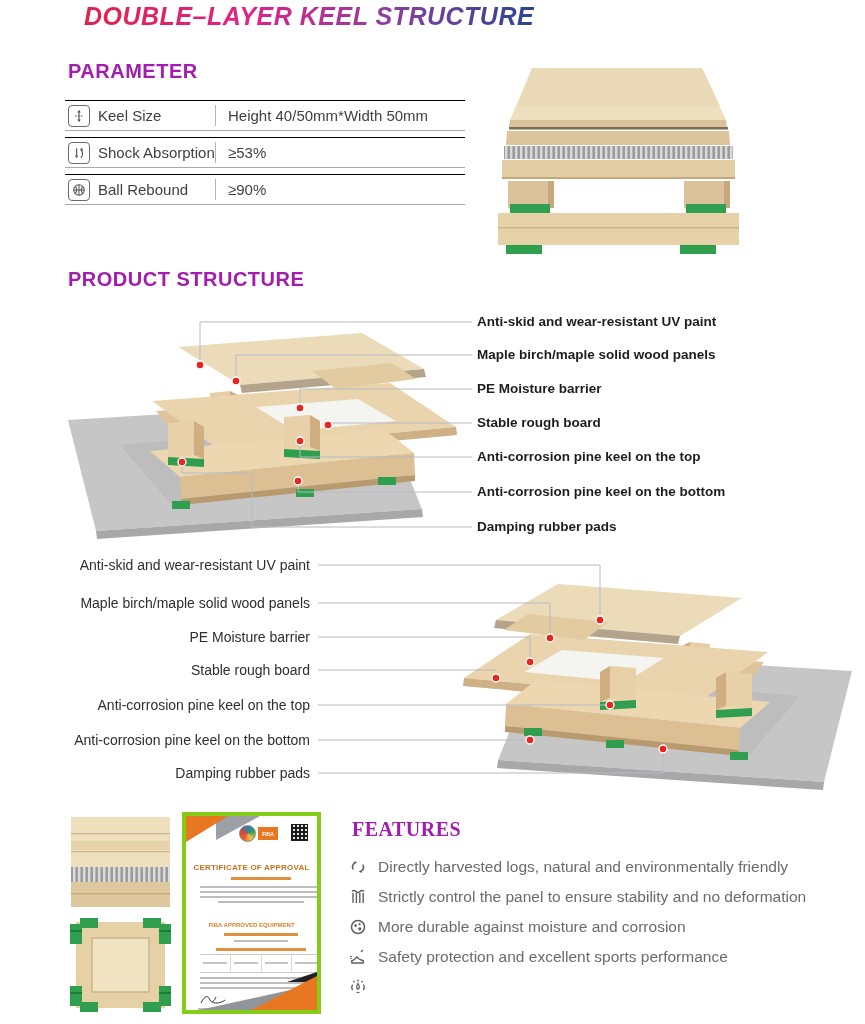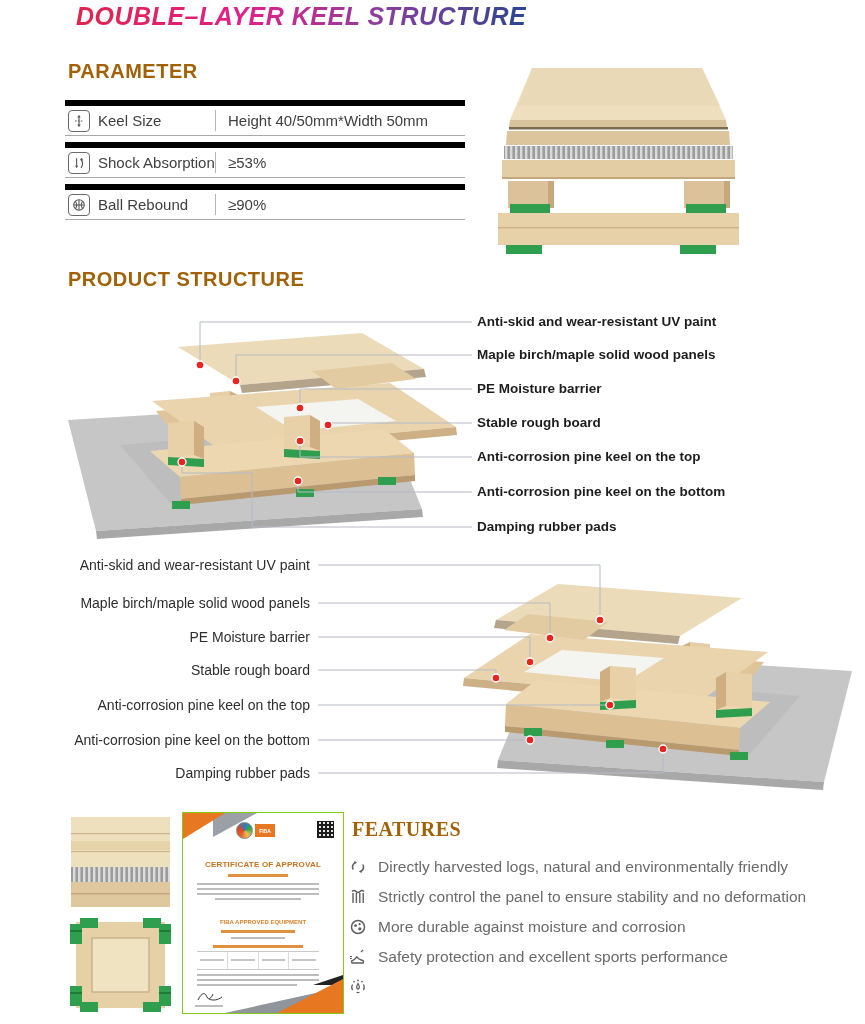--- a/index.html
+++ b/index.html
@@ -1,36 +1,36 @@
 <!DOCTYPE html>
 <html><head>
 <meta charset="utf-8">
 <style>
   html,body{margin:0;padding:0;background:#fff;}
   body{font-family:"Liberation Sans","DejaVu Sans",sans-serif;}
   #page{position:relative;width:865px;height:1024px;background:#fff;overflow:hidden;}
 
   
   .main-title{
-    position:absolute;left:76px;top:2px;
+    position:absolute;left:84px;top:2px;
     font-size:25px;font-weight:bold;font-style:italic;letter-spacing:.5px;
     background:linear-gradient(90deg,#e02349 0%,#e0218a 38%,#8a3f9e 68%,#2b4590 100%);
     -webkit-background-clip:text;background-clip:text;color:transparent;
     white-space:nowrap;
     text-decoration:underline;
   }
   .section-heading{
-    position:absolute;font-size:20px;font-weight:bold;color:#a16207;letter-spacing:.5px;white-space:nowrap;
+    position:absolute;font-size:20px;font-weight:bold;color:#a21caf;letter-spacing:.5px;white-space:nowrap;
   }
 
   
   .param-table{position:absolute;left:65px;top:100px;width:400px;}
   .param-row{
     position:relative;height:29px;margin-bottom:6px;
-    border-top:6px solid #000000;border-bottom:1px solid #a9a9a9;
+    border-top:1px solid #000000;border-bottom:1px solid #a9a9a9;
     display:flex;align-items:center;
   }
   .p-ico{width:20px;height:20px;border:1.2px solid #6a6a6a;border-radius:4px;margin-left:3px;flex:0 0 auto;display:flex;align-items:center;justify-content:center;}
   .p-ico svg{display:block;}
   .param-label{font-size:15px;color:#3f3f3f;margin-left:8px;white-space:nowrap;}
   .param-divider{position:absolute;left:150px;top:4px;bottom:4px;width:1px;background:#b5b5b5;}
   .param-value{position:absolute;left:163px;font-size:15px;color:#3f3f3f;white-space:nowrap;}
 
   
   .abs{position:absolute;}
@@ -41,21 +41,21 @@
     position:absolute;left:0;width:250px;text-align:right;font-size:14px;color:#2e2e2e;white-space:nowrap;
   }
 
   
   .features-list{position:absolute;left:348px;top:852px;width:490px;text-align:right;}
   .feature-item{display:flex;align-items:center;height:30px;}
   .feature-item .f-ico{width:20px;flex:0 0 auto;display:flex;align-items:center;justify-content:center;}
   .feature-text{font-size:15.5px;color:#6a6a6a;margin-left:10px;white-space:nowrap;}
 
   
-  .cert{position:absolute;left:182px;top:812px;width:162px;height:202px;background:#fff;border:1px solid #84cc16;box-sizing:border-box;overflow:hidden;}
+  .cert{position:absolute;left:182px;top:812px;width:139px;height:202px;background:#fff;border:4px solid #84cc16;box-sizing:border-box;overflow:hidden;}
   .cert .tri{position:absolute;width:0;height:0;}
   .cert-title{position:absolute;top:47px;left:0;right:0;text-align:center;font-size:8px;font-weight:bold;color:#c8731f;letter-spacing:.2px;white-space:nowrap;}
   .cert-sub{position:absolute;top:106px;left:0;right:0;text-align:center;font-size:6px;font-weight:bold;color:#d9822b;white-space:nowrap;}
   .cbar{position:absolute;height:2px;background:#bdbdbd;}
   .obar{position:absolute;height:2.5px;background:#e0913f;}
   .cert-qr{position:absolute;top:8px;right:9px;width:17px;height:17px;
     background-image:repeating-linear-gradient(0deg,#1c1c1c 0 2px,transparent 2px 4px),
                      repeating-linear-gradient(90deg,#1c1c1c 0 2px,#e8e8e8 2px 4px);}
   .cert-logo{position:absolute;top:9px;left:53px;display:flex;align-items:center;}
   .cert-globe{width:15px;height:15px;border-radius:50%;

